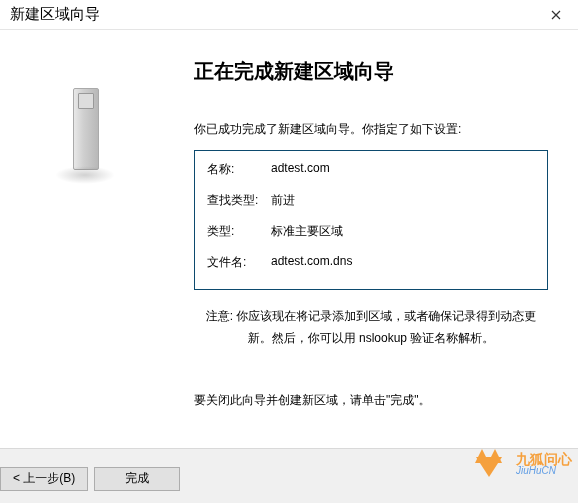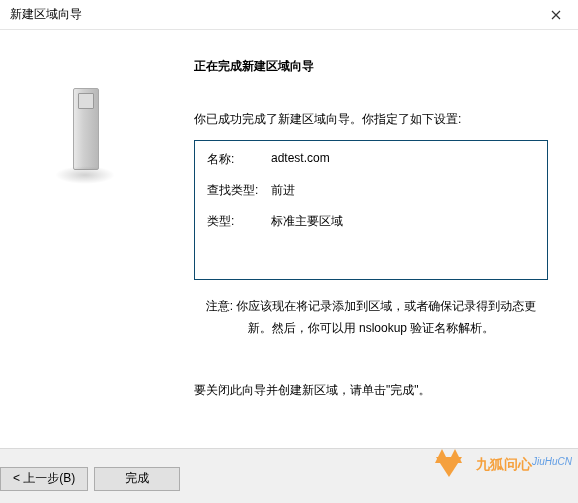--- a/index.html
+++ b/index.html
@@ -15,21 +15,21 @@
   }
   .titlebar {
     height: 30px;
     display: flex;
     align-items: center;
     justify-content: space-between;
     padding: 0 0 0 10px;
     background: #ffffff;
     border-bottom: 1px solid #e5e5e5;
   }
-  .titlebar-title { font-size: 12px; }
+  .titlebar-title { font-size: 15px; }
   .close-btn {
     width: 45px; height: 30px;
     display: flex; align-items: center; justify-content: center;
     font-size: 14px; color: #333;
     cursor: pointer;
   }
   .body-area {
     display: flex;
     height: 418px;
   }
@@ -64,21 +64,21 @@
     position: absolute;
     left: 0; top: 86px;
     width: 60px; height: 18px;
     background: radial-gradient(ellipse at center, rgba(0,0,0,0.18) 0%, rgba(0,0,0,0) 70%);
   }
   .right-pane {
     flex: 1;
     padding: 28px 30px 10px 24px;
   }
   .heading {
-    font-size: 12px;
+    font-size: 20px;
     font-weight: 600;
     margin-bottom: 36px;
   }
   .intro-line { margin-bottom: 12px; }
   .settings-box {
     border: 1px solid #0c4a6e;
     height: 140px;
     padding: 10px 12px;
     overflow-y: auto;
     margin-bottom: 16px;
@@ -146,21 +146,21 @@
   }
   .watermark .fox::before { left: 1px; }
   .watermark .fox::after { left: 14px; }
   .watermark .fox .face {
     position: absolute;
     left: 2px; top: 8px;
     width: 26px; height: 20px;
     background: #f7931e;
     clip-path: polygon(0 0,100% 0,50% 100%);
   }
-  .watermark-text { display:flex; flex-direction:row; line-height:1;margin-left:8px;}
+  .watermark-text { display:flex; flex-direction:column; line-height:1;margin-left:8px;}
   .watermark-text .cn { color:#f7931e; font-size:14px; font-weight:600;}
   .watermark-text .en { color:#4a90e2; font-size:10px; font-style:italic; font-weight:400;}
 </style>
 </head>
 <body>
 
 <div class="titlebar">
   <span class="titlebar-title">新建区域向导</span>
   <div class="close-btn">
     <svg width="10" height="10" viewBox="0 0 10 10">
@@ -185,20 +185,24 @@
         <span class="settings-label">名称:</span>
         <span class="settings-value">adtest.com</span>
       </div>
       <div class="settings-row">
         <span class="settings-label">查找类型:</span>
         <span class="settings-value">前进</span>
       </div>
       <div class="settings-row">
         <span class="settings-label">类型:</span>
         <span class="settings-value">标准主要区域</span>
+      </div>
+      <div class="settings-row">
+        <span class="settings-label">文件名:</span>
+        <span class="settings-value">adtest.com.dns</span>
       </div>
     </div>
 
     <div class="note-text">注意: 你应该现在将记录添加到区域，或者确保记录得到动态更新。然后，你可以用 nslookup 验证名称解析。</div>
     <div class="instruct-text">要关闭此向导并创建新区域，请单击"完成"。</div>
   </div>
 </div>
 
 <div class="footer">
   <button class="btn">&lt; 上一步(B)</button>

